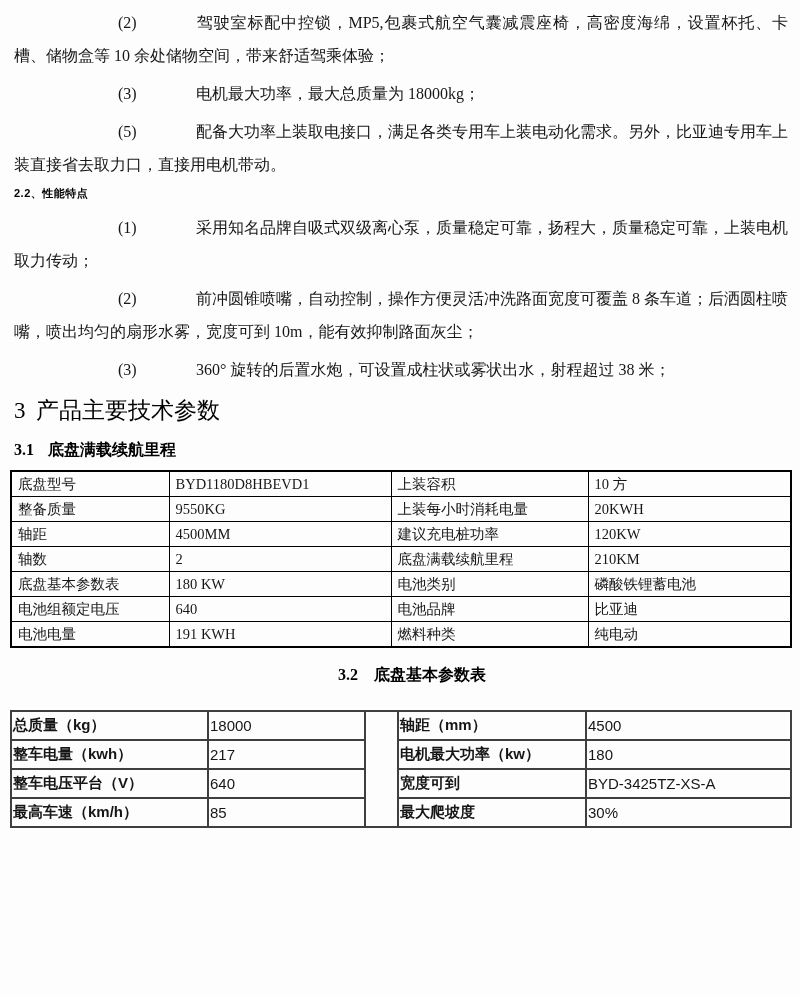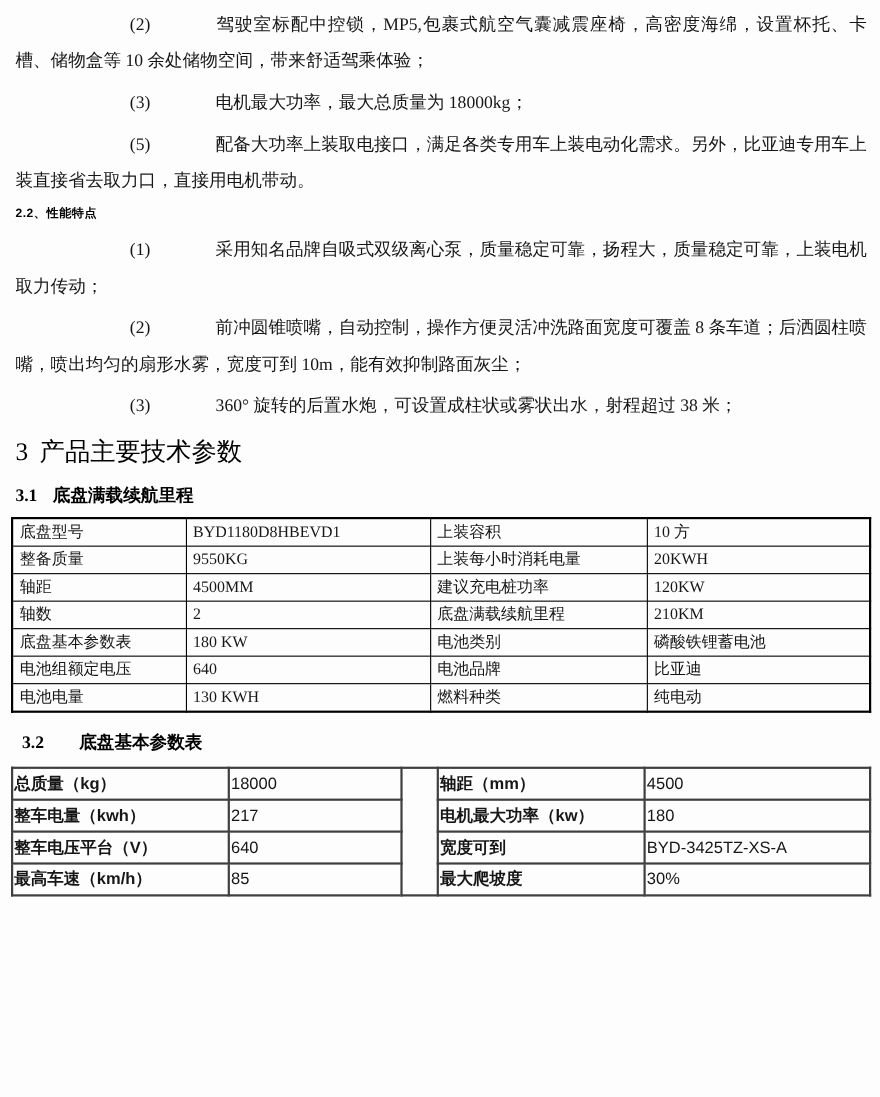--- a/index.html
+++ b/index.html
@@ -31,21 +31,21 @@
   h1.sec {
     font-size:23px; font-weight:400; color:#000;
     margin:9px 0 14px 0;
   }
   h1.sec .hnum { display:inline-block; min-width:22px; font-family:"Liberation Serif","DejaVu Serif",serif; }
   h3.tbl {
     font-size:16px; font-weight:700; color:#000;
     margin:0 0 9px 0;
   }
   h3.tbl .hnum { display:inline-block; min-width:34px; font-family:"Liberation Serif","DejaVu Serif",serif; font-weight:700; }
-  h3.tbl.second { margin:17px 0 11px 6px; }
+  h3.tbl.second { margin:17px 0 24px 6px;text-align:center; }
   h3.tbl.second .hnum { min-width:52px; }
 
   
   table.t1 {
     border-collapse:collapse; table-layout:fixed;
     width:780px; margin-left:-4px;
     border:2px solid #000;
   }
   table.t1 td {
     border:1px solid #000;
@@ -138,21 +138,21 @@
         <td>磷酸铁锂蓄电池</td>
       </tr>
       <tr>
         <td>电池组额定电压</td>
         <td>640</td>
         <td>电池品牌</td>
         <td>比亚迪</td>
       </tr>
       <tr>
         <td>电池电量</td>
-        <td>130 KWH</td>
+        <td>191 KWH</td>
         <td>燃料种类</td>
         <td>纯电动</td>
       </tr>
     </tbody>
       </table>
 
     <h3 class="tbl second"><span class="hnum">3.2</span><span>底盘基本参数表</span></h3>
 
     <table class="t2">
       <colgroup>

